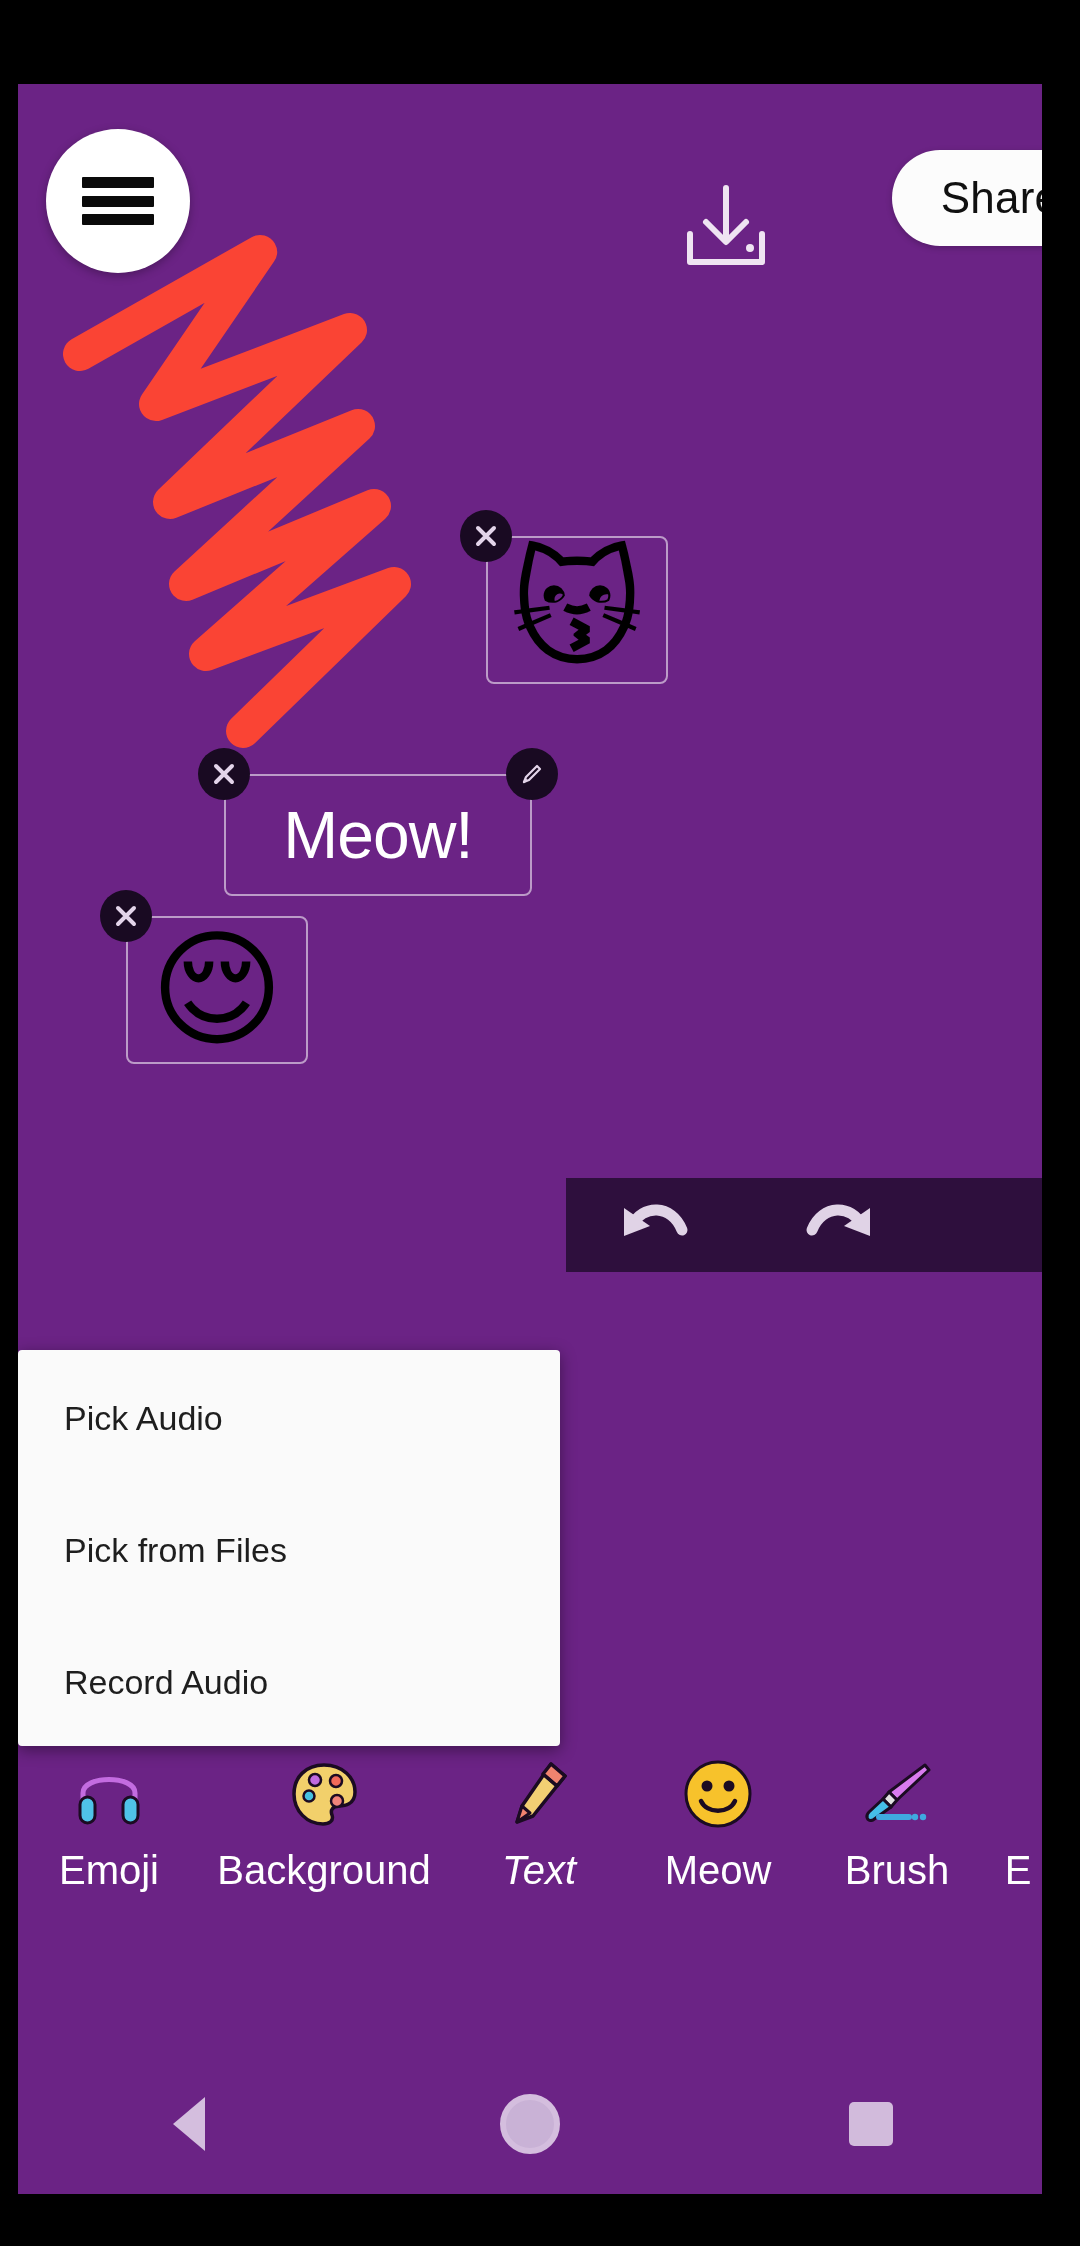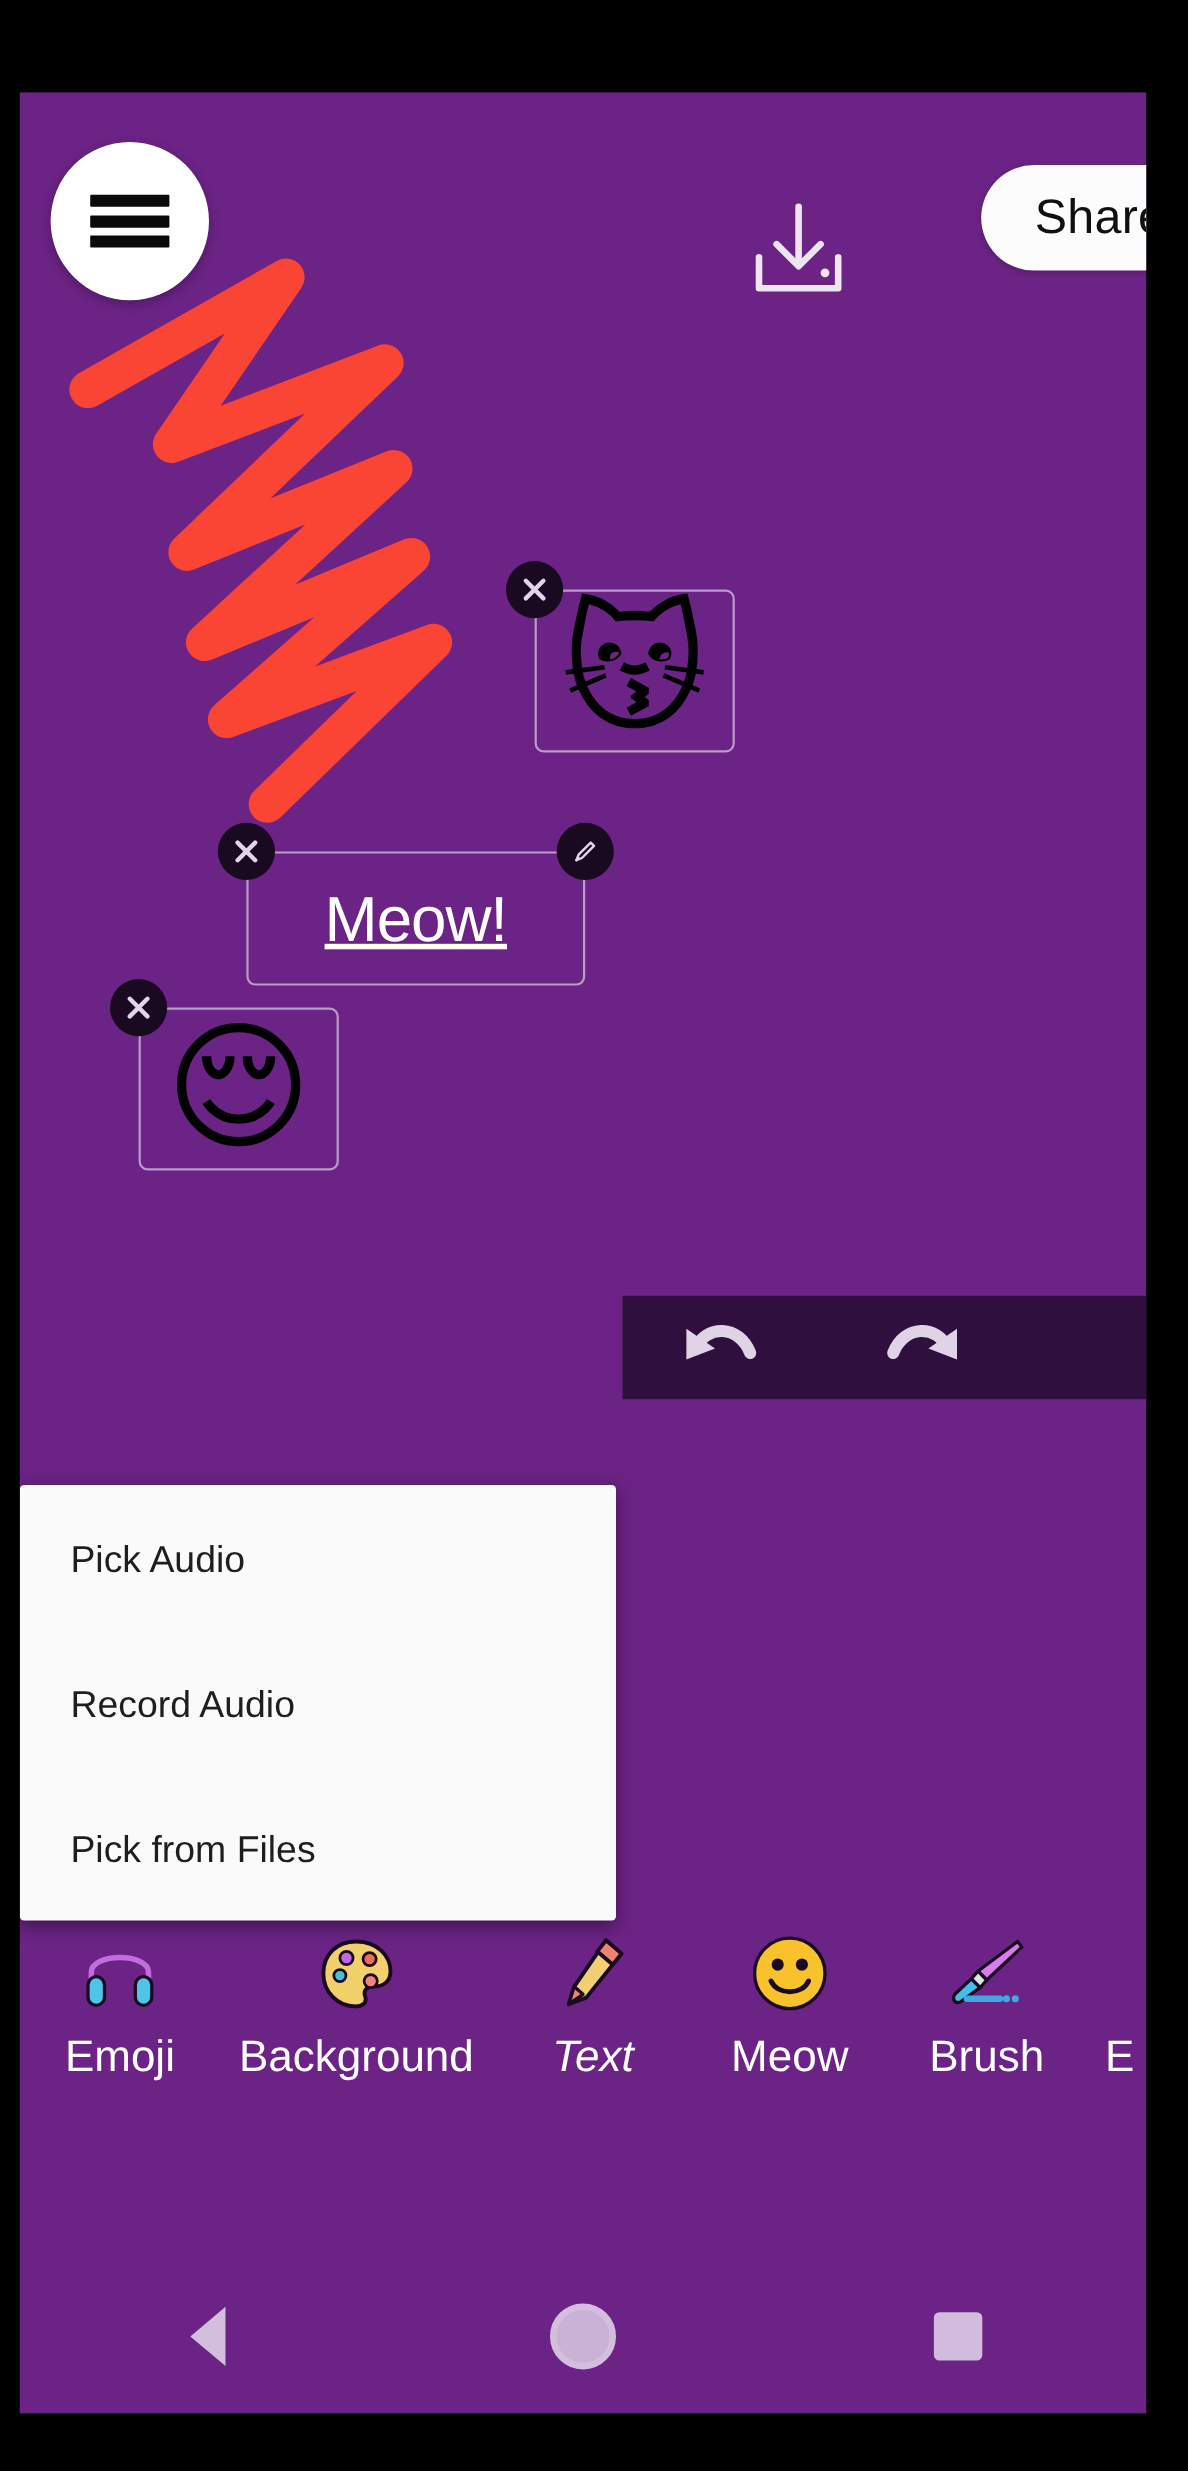--- a/index.html
+++ b/index.html
@@ -160,23 +160,22 @@
     height: 122px;
   }
   .text-content {
     position: absolute;
     left: 0; top: 0;
     width: 100%; height: 100%;
     display: flex;
     align-items: center;
     justify-content: center;
     color: #FFFFFF;
-    font-size: 58px;
+    font-size: 66px;
     letter-spacing: -1px;
-    text-decoration: underline;
   }
 
   #obj-emoji2 {
     left: 108px;
     top: 832px;
     width: 182px;
     height: 148px;
   }
   #obj-emoji2 .emoji-glyph { font-size: 128px; }
 
@@ -382,24 +381,24 @@
           <path d="M58 30 C48 8, 18 8, 8 34" stroke="#E0D3E6" stroke-width="11" fill="none" stroke-linecap="round"></path>
         </svg>
       </div>
     </div>
 
     <div id="popup">
       <div class="popup-item">
         <span>Pick Audio</span>
       </div>
       <div class="popup-item">
+        <span>Pick from Files</span>
+      </div>
+      <div class="popup-item">
         <span>Record Audio</span>
-      </div>
-      <div class="popup-item">
-        <span>Pick from Files</span>
       </div>
     </div>
 
     <div id="toolbar">
 
       <div class="tool" style="width:182px;">
         <div class="tool-ico">
           <svg width="68" height="66" viewBox="0 0 68 66" fill="none">
             <path d="M8 42 L8 32 C8 14, 60 14, 60 32 L60 42" stroke="#C36CE0" stroke-width="5" fill="none" stroke-linecap="round"></path>
             <rect x="5" y="36" width="15" height="26" rx="7.5" fill="#4FC3E8" stroke="#1B0B22" stroke-width="3"></rect>

